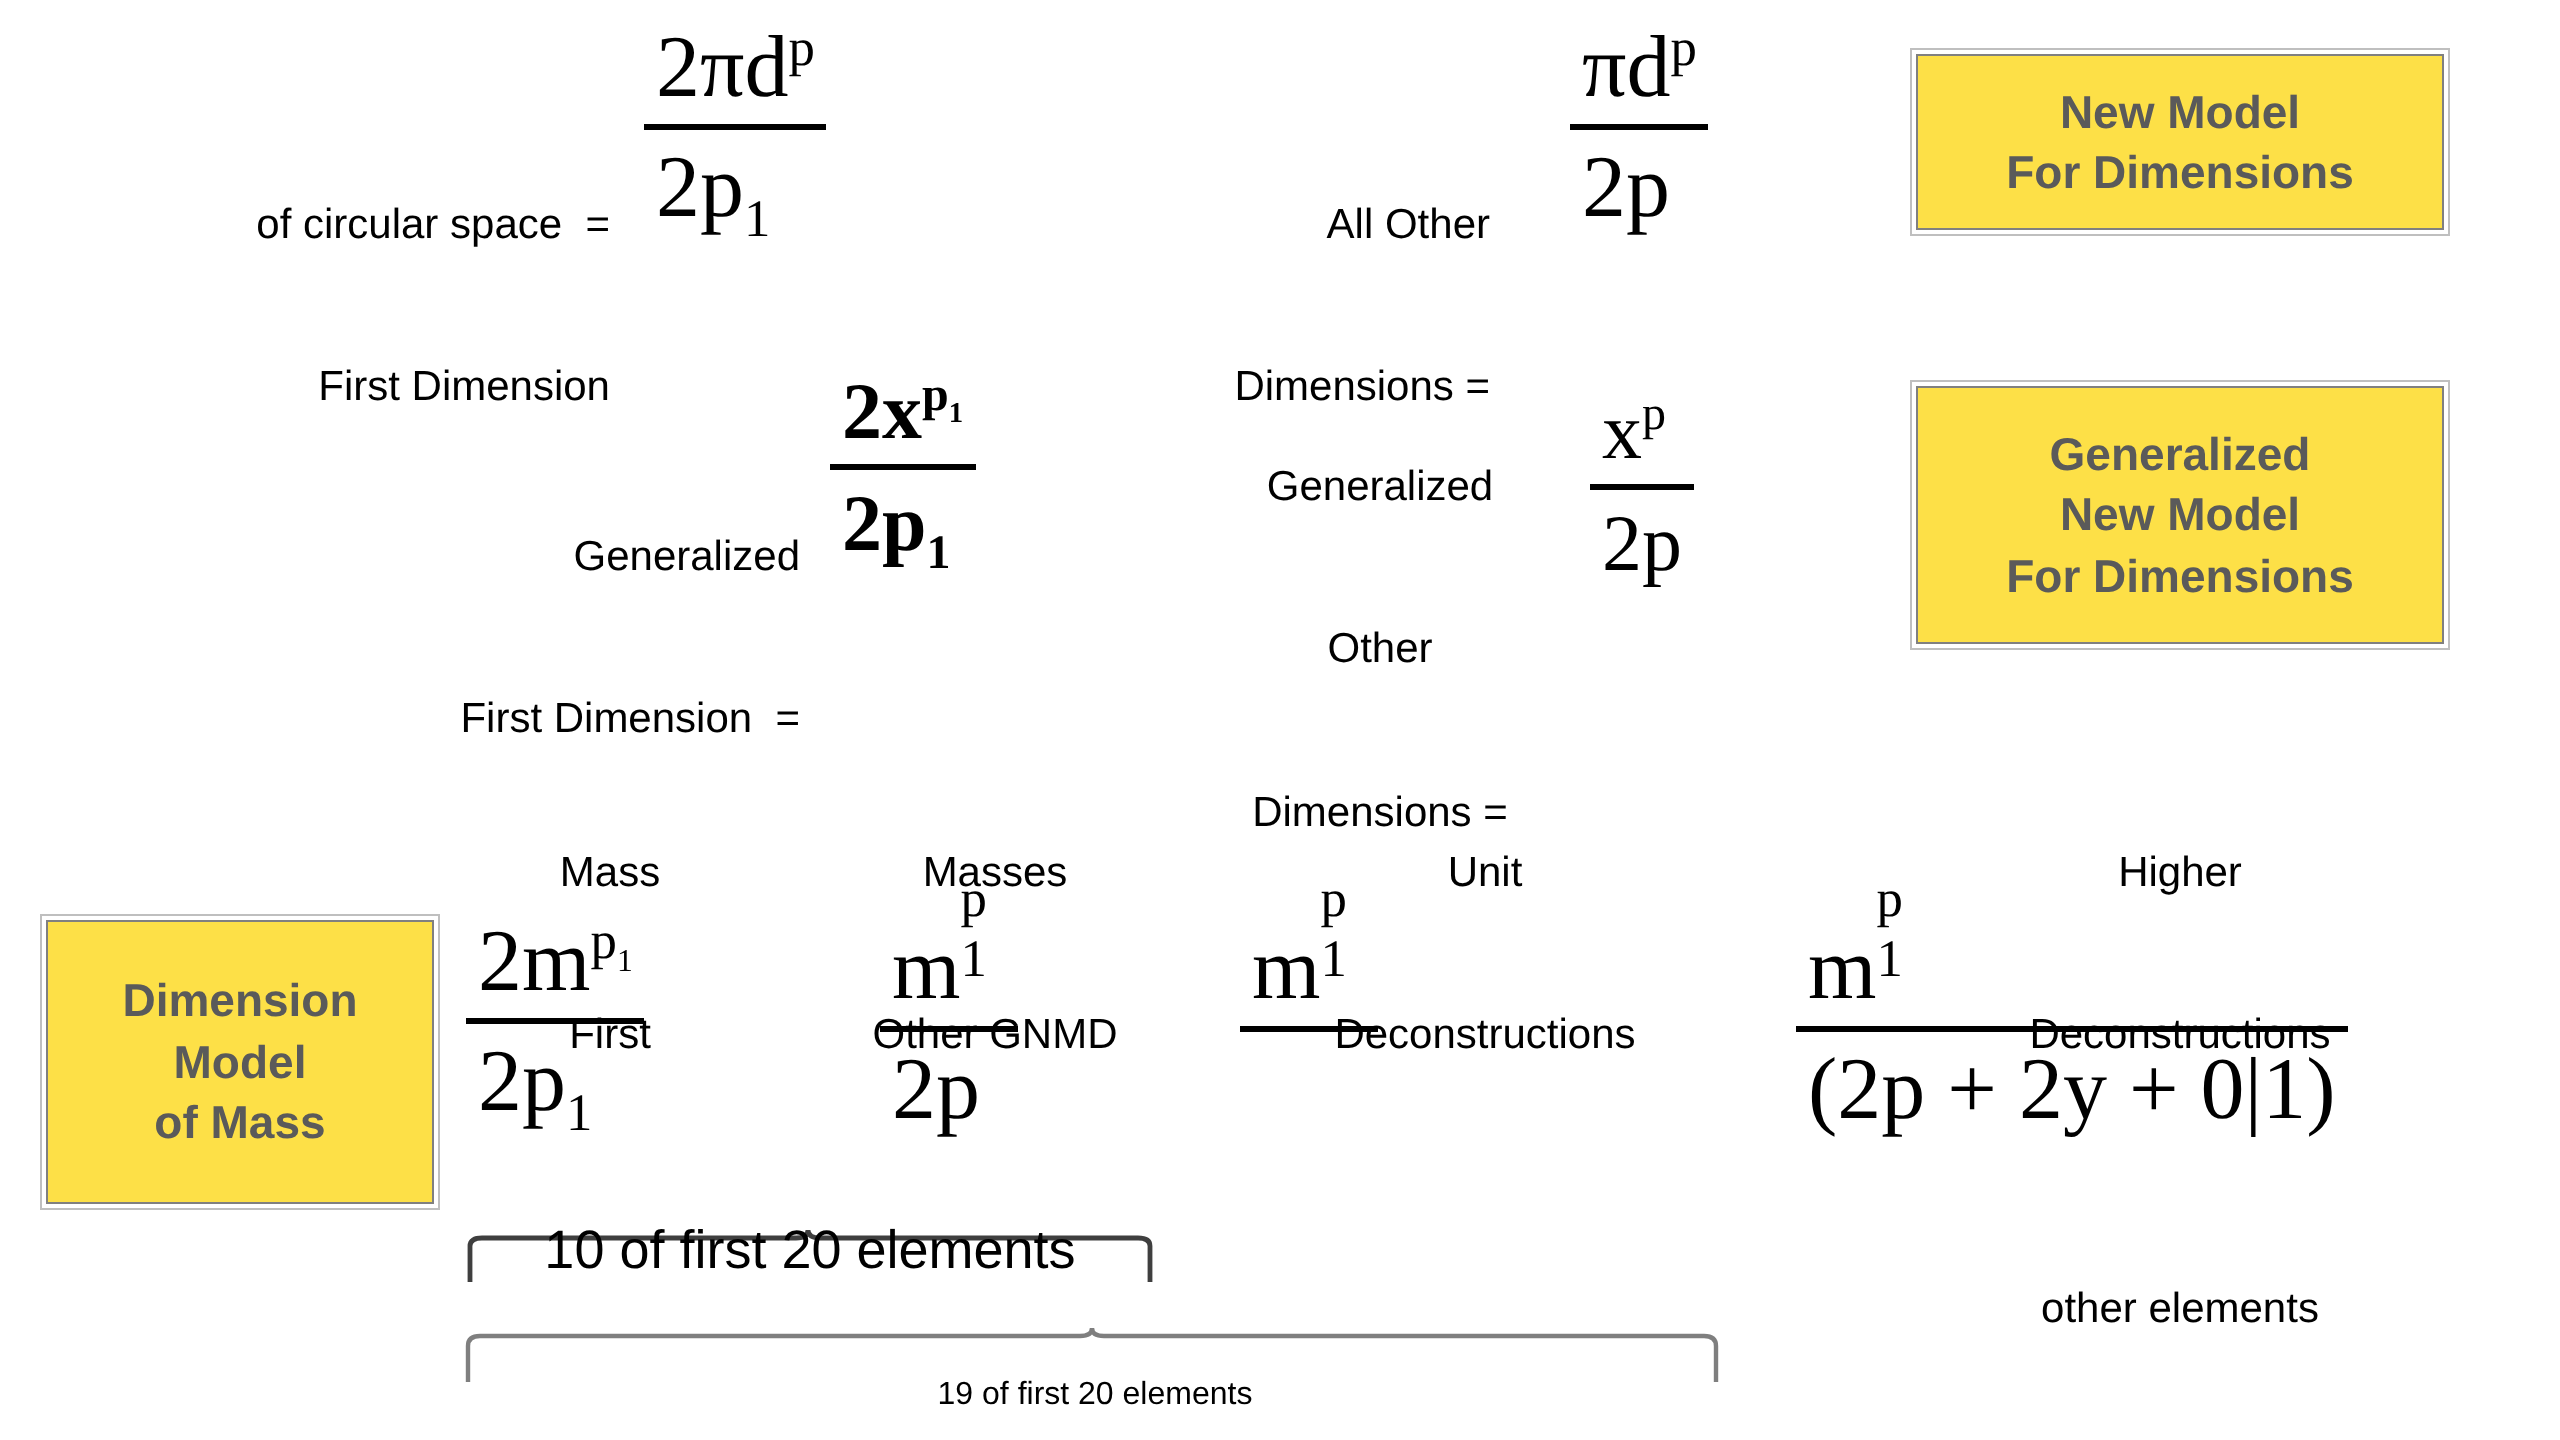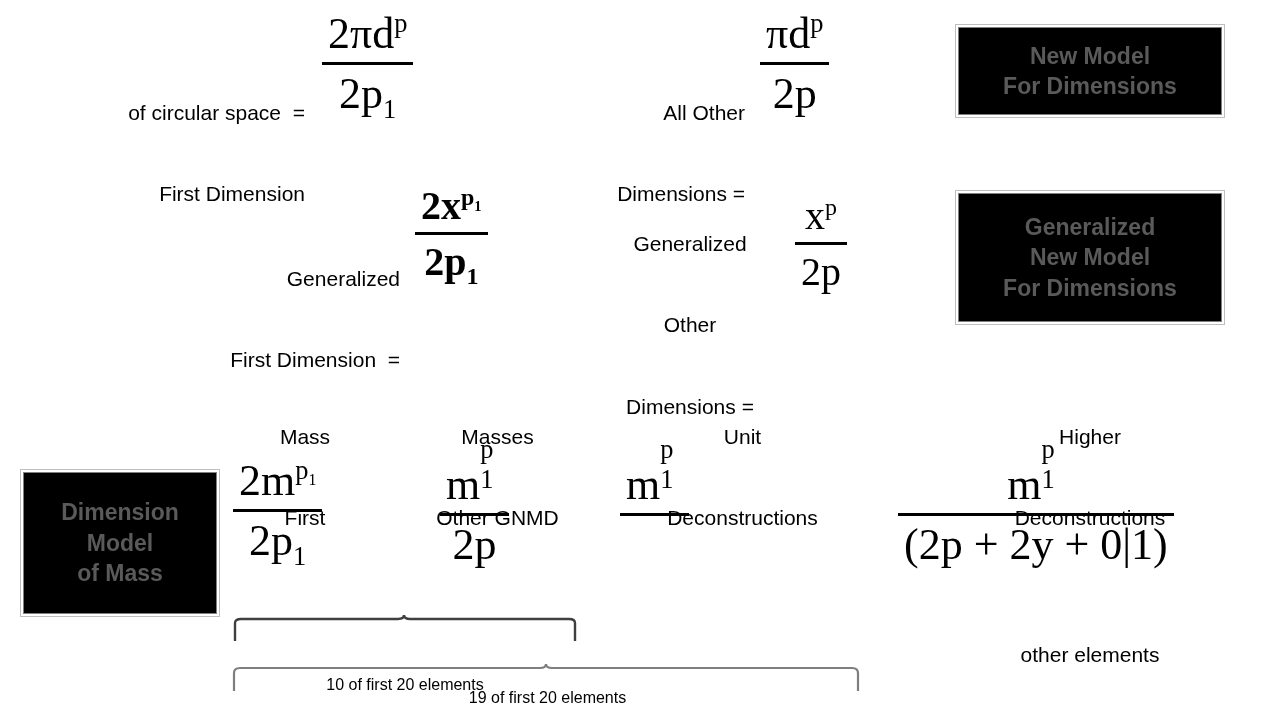--- a/index.html
+++ b/index.html
@@ -18,21 +18,20 @@
     font-family:"Liberation Sans", sans-serif;
     font-size:21px;
     line-height:1.30;
     color:#000;
     white-space:pre;
   }
   .label.r{text-align:right;}
   .label.c{text-align:center;}
   .frac{
     display:inline-block;
-    text-align:center;
     font-family:"Liberation Serif", serif;
     vertical-align:middle;
   }
   .frac .num{
     display:block;
     padding:0 6px 2px 6px;
     white-space:nowrap;
   }
   .frac .bar{
     display:block;
@@ -75,21 +74,21 @@
   .callout{
     box-sizing:border-box;
     border:1px solid #bfbfbf;
     background:#ffffff;
     padding:2px;
   }
   .callout .inner{
     box-sizing:border-box;
     width:100%;height:100%;
     border:1px solid #808080;
-    background:#000000;
+    background:#fde047;
     display:flex;
     flex-direction:column;
     align-items:center;
     justify-content:center;
   }
   .callout .line{
     font-family:"Liberation Sans", sans-serif;
     font-weight:bold;
     font-size:23px;
     line-height:1.32;
@@ -116,21 +115,21 @@
     <span class="bar"></span>
     <span class="den"><span>2p</span><sub class="e">1</sub></span>
   </span>
 </div>
 
 <div class="abs label r" style="left:585px; top:44px; width:160px;">
   <div>All Other</div>
   <div>Dimensions =</div>
 </div>
 
-<div class="abs" style="left:760px; top:8px;">
+<div class="abs" style="left:785px; top:8px;">
   <span class="frac f42">
     <span class="num"><span>πd</span><sup class="e">p</sup></span>
     <span class="bar"></span>
     <span class="den"><span>2p</span></span>
   </span>
 </div>
 
 <div class="abs callout" style="left:955px; top:24px; width:270px; height:94px;">
   <div class="inner">
     <div class="line">New Model</div>
@@ -186,21 +185,21 @@
 <div class="abs label c" style="left:620px; top:368px; width:245px;">
   <div>Unit</div>
   <div>Deconstructions</div>
 </div>
 
 <div class="abs label c" style="left:965px; top:368px; width:250px;">
   <div>Higher</div>
   <div>Deconstructions</div>
 </div>
 
-<div class="abs callout" style="left:20px; top:457px; width:200px; height:148px;margin-top:12px;">
+<div class="abs callout" style="left:20px; top:457px; width:200px; height:148px;">
   <div class="inner">
     <div class="line">Dimension</div>
     <div class="line">Model</div>
     <div class="line">of Mass</div>
   </div>
 </div>
 
 <div class="abs" style="left:233px; top:455px;">
   <span class="frac f42">
     <span class="num"><span>2m</span><sup class="e"><span>p</span><sub class="e">1</sub></sup></span>
@@ -231,21 +230,21 @@
     <span class="den"><span>(2p + 2y + 0|1)</span></span>
   </span>
 </div>
 
 <div class="brace" style="left:230px; top:612px; width:350px; height:30px;">
   <svg width="350" height="30" viewBox="0 0 350 30" fill="none">
     <path d="M5 29 L5 11 Q5 7 11 7 L168 7 Q174 7 174 3 Q174 7 180 7 L339 7 Q345 7 345 11 L345 29" stroke="#3f3f3f" stroke-width="2.4" fill="none" stroke-linecap="butt"></path>
   </svg>
 </div>
 
-<div class="abs label c" style="left:230px; top:675px; width:350px; font-size:16px;">10 of first 20 elements</div>
+<div class="abs label c" style="left:230px; top:608px; width:350px; font-size:27px;">10 of first 20 elements</div>
 
 <div class="brace" style="left:230px; top:662px; width:635px; height:30px;">
   <svg width="635" height="30" viewBox="0 0 635 30" fill="none">
     <path d="M4 29 L4 11 Q4 6 10 6 L310 6 Q316 6 316 2 Q316 6 322 6 L622 6 Q628 6 628 11 L628 29" stroke="#7f7f7f" stroke-width="2.2" fill="none" stroke-linecap="butt"></path>
   </svg>
 </div>
 
 <div class="abs label c" style="left:230px; top:688px; width:635px; font-size:16px;">19 of first 20 elements</div>
 
 <div class="abs label c" style="left:960px; top:641px; width:260px; font-size:21px;">other elements</div>

